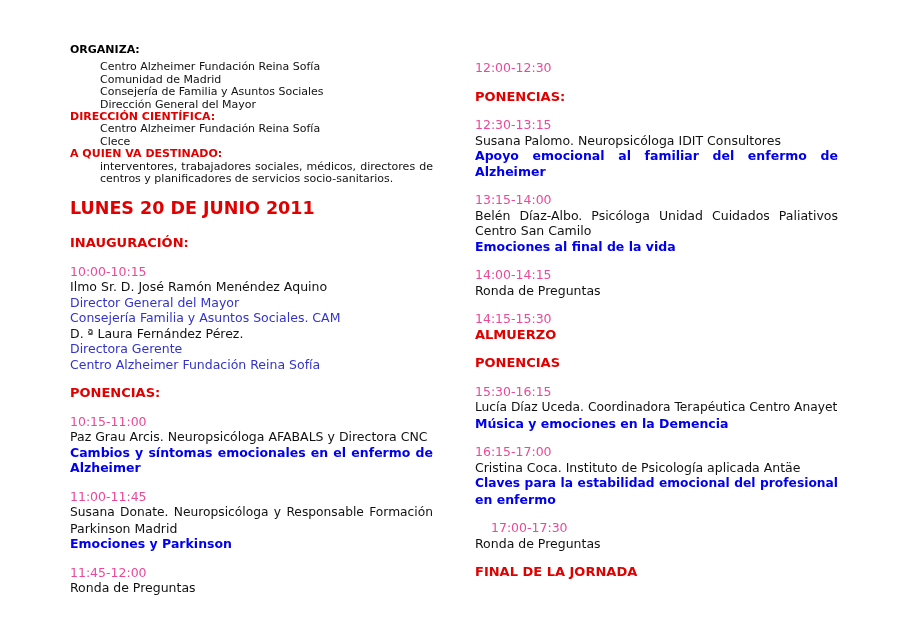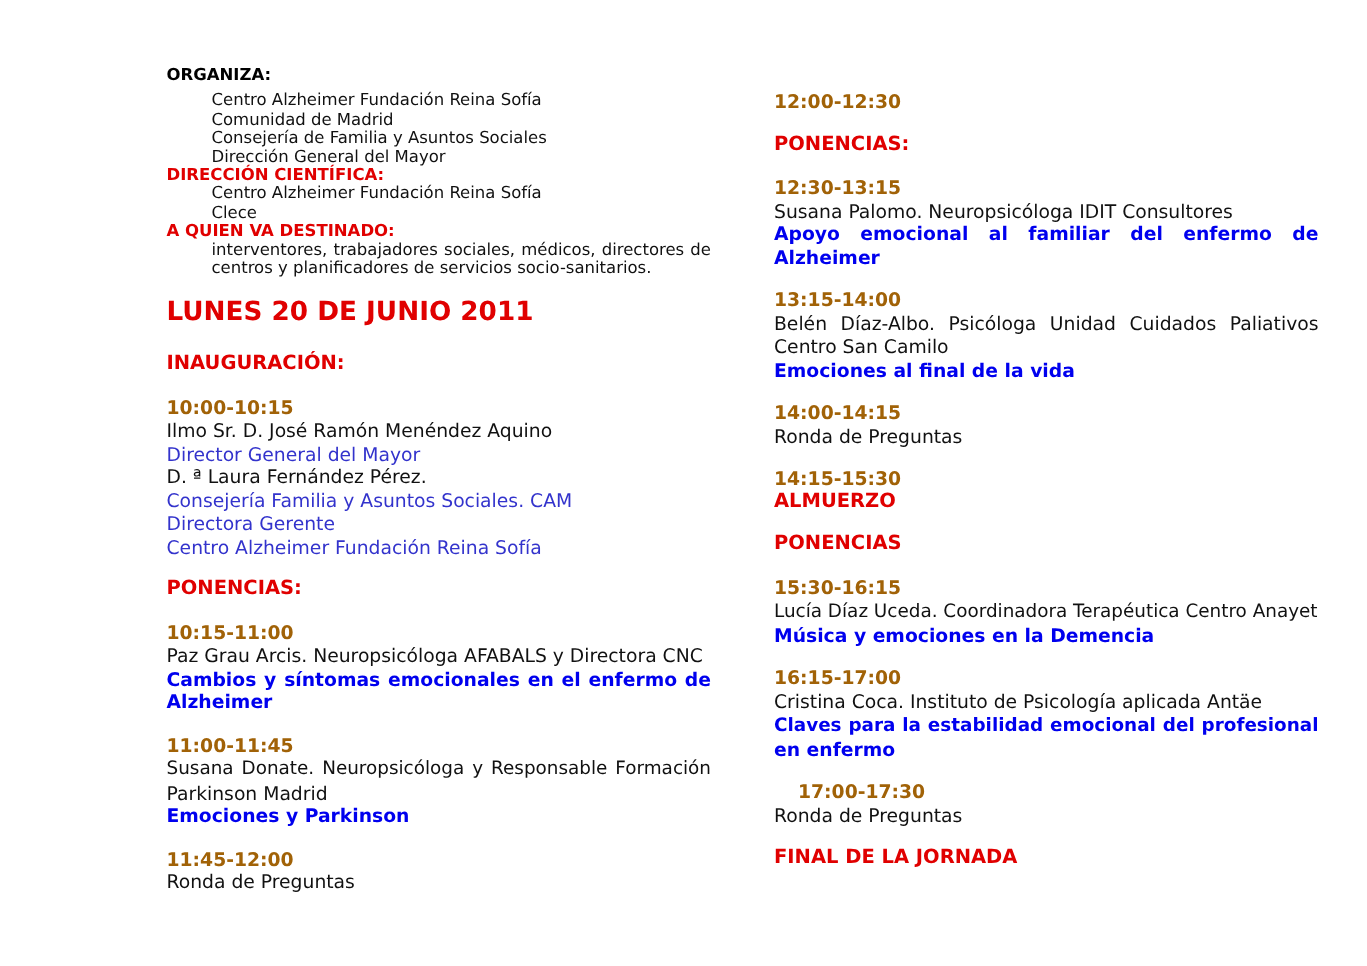--- a/index.html
+++ b/index.html
@@ -3,33 +3,33 @@
 <meta charset="utf-8">
 <style>
   html,body{margin:0;padding:0;background:#ffffff;}
   body{
     width:911px;height:644px;overflow:hidden;
     font-family:"DejaVu Sans","Liberation Sans",sans-serif;
     --red:#e00000; --blue:#3333cc; --blueBold:#0000ee; --black:#111111;
   }
   .page{display:flex;box-sizing:border-box;padding:40px 0 0 70px;}
   .col{width:363px;flex:0 0 363px;}
-  .col.left{margin-right:42px;padding-top:4px;margin-left:41px;}
+  .col.left{margin-right:42px;padding-top:4px;}
   .col.right{padding-top:20px;}
   .block{margin:0 0 13px 0;}
   .block.info{margin-bottom:0;}
   .block.organiza{margin-bottom:5px;}
   .block.day{margin:13px 0 17px 0;}
   .line{
     margin:0;white-space:nowrap;
     font-size:12.5px;line-height:15.5px;color:var(--black);
   }
   .organiza .line,.info .line{font-size:11px;line-height:12.4px;}
   .indent{padding-left:30px;}
-  .s-time{font-weight:bold;color:#a16207;}
+  .s-time{font-weight:normal;color:#ec4899;}
   .s-boldblack{font-weight:bold;color:#000;}
   .s-red{font-weight:bold;color:var(--red);font-size:13px;}
   .s-blue{color:var(--blue);}
   .s-bluebold{font-weight:bold;color:var(--blueBold);}
   .s-day{font-weight:bold;color:var(--red);font-size:17.5px;line-height:20px;}
 </style>
 </head>
 <body style="--red: #e00000; --blue: #3333cc; --blueBold: #0000ee; --black: #111111; background: rgb(255, 255, 255);">
 
 <div class="page">
@@ -60,22 +60,22 @@
       <div class="block day">
         <p class="line s-day"><span class="txt" style="font-size: 17.5px;">LUNES 20 DE JUNIO 2011</span></p>
       </div>
       <div class="block heading">
         <p class="line s-red"><span class="txt" style="font-size: 13px;">INAUGURACIÓN:</span></p>
       </div>
       <div class="block session">
         <p class="line s-time"><span class="txt" style="font-size: 12.5px;">10:00-10:15</span></p>
         <p class="line s-plain"><span class="txt" style="font-size: 12.5px;">Ilmo Sr. D. José Ramón Menéndez Aquino</span></p>
         <p class="line s-blue"><span class="txt" style="font-size: 12.5px;">Director General del Mayor</span></p>
+        <p class="line s-blue"><span class="txt" style="font-size: 12.5px;">Consejería Familia y Asuntos Sociales. CAM</span></p>
         <p class="line s-plain"><span class="txt" style="font-size: 12.5px;">D. ª Laura Fernández Pérez.</span></p>
-        <p class="line s-blue"><span class="txt" style="font-size: 12.5px;">Consejería Familia y Asuntos Sociales. CAM</span></p>
         <p class="line s-blue"><span class="txt" style="font-size: 12.5px;">Directora Gerente</span></p>
         <p class="line s-blue"><span class="txt" style="font-size: 12.5px;">Centro Alzheimer Fundación Reina Sofía</span></p>
       </div>
       <div class="block heading">
         <p class="line s-red"><span class="txt" style="font-size: 13px;">PONENCIAS:</span></p>
       </div>
       <div class="block session">
         <p class="line s-time"><span class="txt" style="font-size: 12.5px;">10:15-11:00</span></p>
         <p class="line s-plain"><span class="txt" style="font-size: 12.5px;">Paz Grau Arcis. Neuropsicóloga AFABALS y Directora CNC</span></p>
         <p class="line s-bluebold stretch"><span class="txt" style="font-size: 12.5px; word-spacing: 0.837054px;">Cambios y síntomas emocionales en el enfermo de</span></p>

